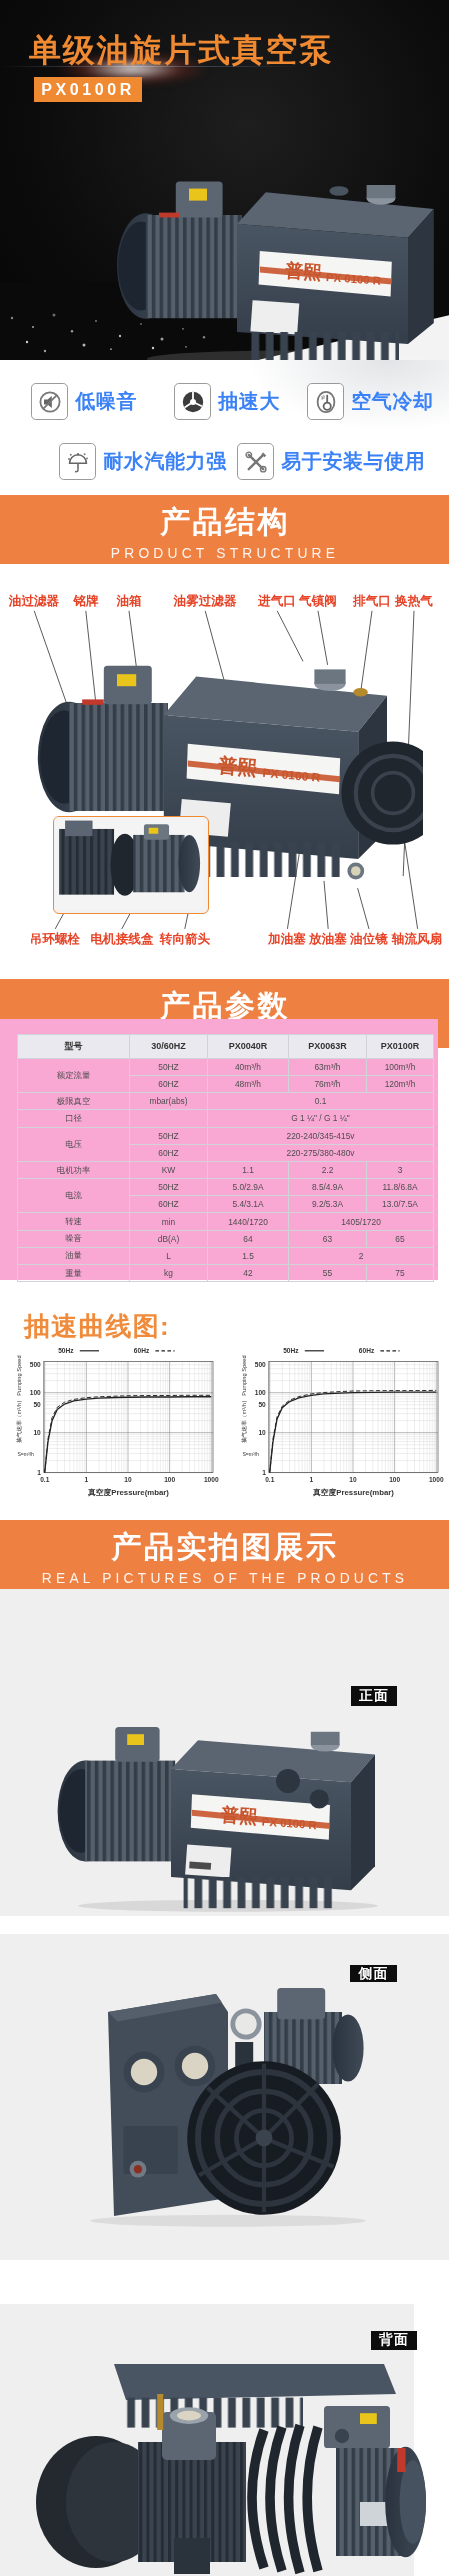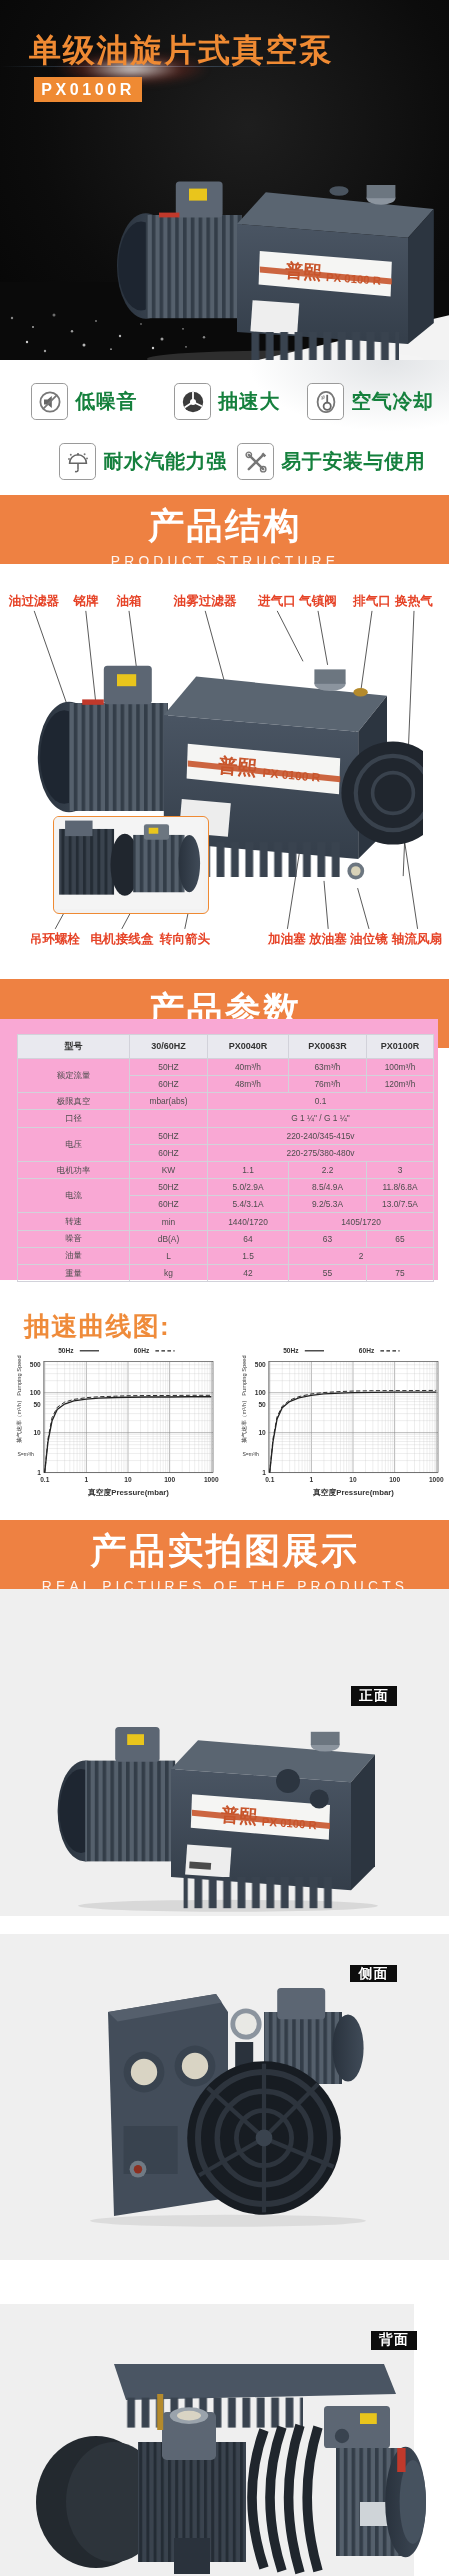--- a/index.html
+++ b/index.html
@@ -21,25 +21,25 @@
   .hero-floor{left:0;top:282px;width:450px;height:78px;}
   .hero-pump{left:105px;top:161px;width:345px;height:207px;}
 
   
   .features{left:0;top:360px;width:450px;height:135px;background:#fff;}
   .features-fade{right:0;top:0;width:204px;height:72px;
         background:radial-gradient(ellipse at 70% 0%, rgba(190,195,200,.45), transparent 70%);}
   .feat{display:flex;align-items:center;gap:7.2px;}
   .feat-box{width:35px;height:35px;border:1.2px solid #9a9a9a;border-radius:4.8px;background:#fff;
         display:flex;align-items:center;justify-content:center;}
-  .feat-label{font-size:20px;font-weight:900;color:#15803d;letter-spacing:0.6px;white-space:nowrap;}
+  .feat-label{font-size:20px;font-weight:900;color:#3b82f6;letter-spacing:0.6px;white-space:nowrap;}
 
   
   .banner{left:0;width:450px;height:69px;background:#ee8142;color:#fff;text-align:center;}
-  .banner .t{font-size:36px;font-weight:900;letter-spacing:2.4px;margin-top:7.2px;}
+  .banner .t{font-size:30px;font-weight:900;letter-spacing:2.4px;margin-top:7.2px;}
   .banner .s{font-size:13.8px;letter-spacing:4.2px;color:rgba(255,255,255,.92);margin-top:2.4px;}
 
   
   .structure{left:0;top:564px;width:450px;height:416px;background:#fff;}
   .callout-label{position:absolute;transform:translateX(-50%);font-size:12.6px;font-weight:700;color:#e64327;white-space:nowrap;}
   .callout-lines{left:0;top:0;width:450px;height:416px;}
   .inset{left:53px;top:252px;width:154px;height:96px;border:1.8px solid #ef8a33;border-radius:6px;
         overflow:hidden;background:#f2f2f2;}
 
   

